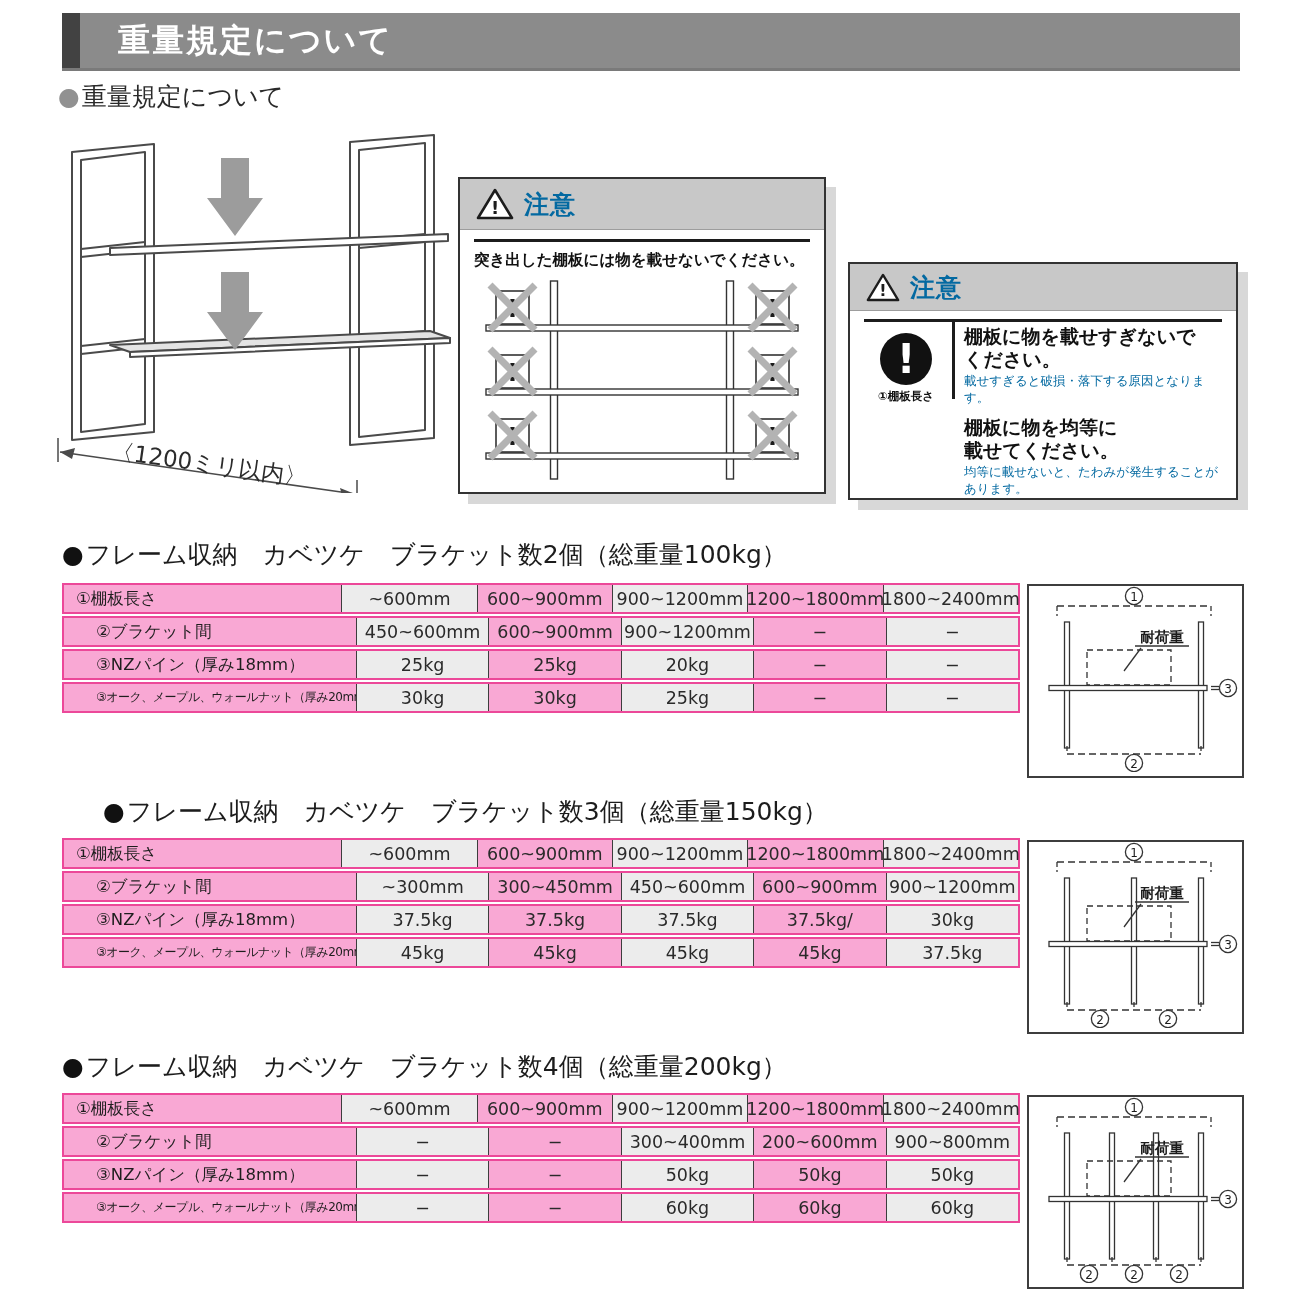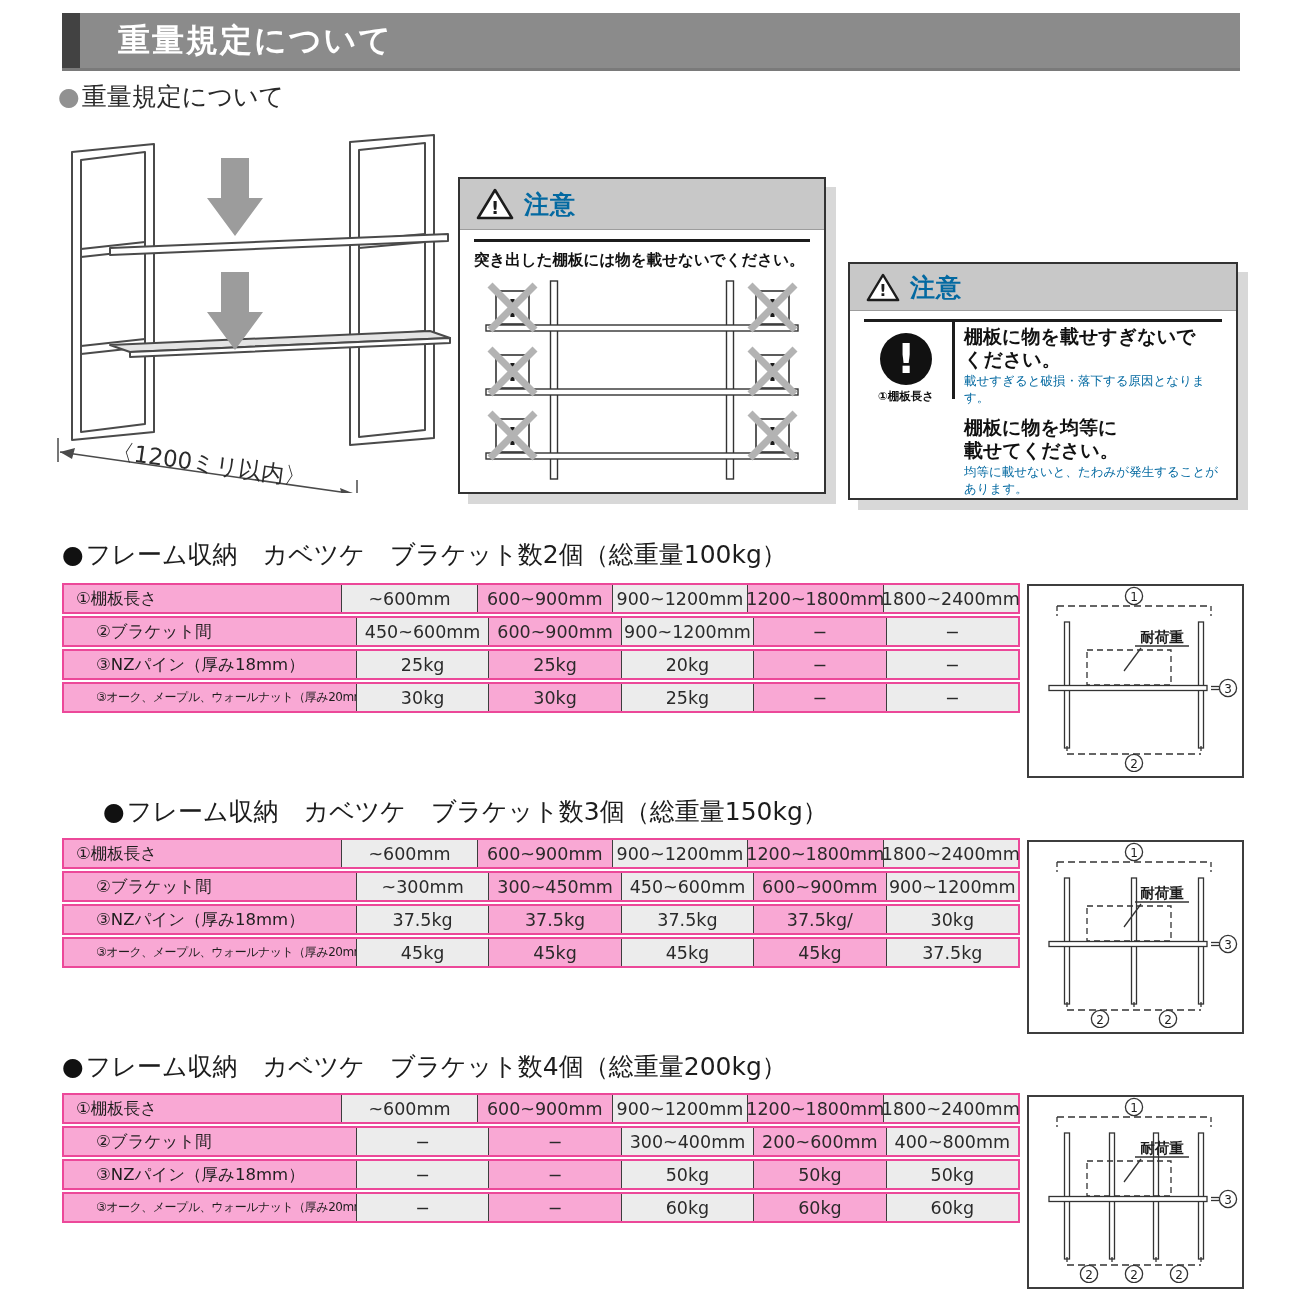--- a/index.html
+++ b/index.html
@@ -362,21 +362,21 @@
       <div class="cell-v">900~1200mm</div>
       <div class="cell-v">1200~1800mm</div>
       <div class="cell-v">1800~2400mm</div>
     </div>
     <div class="trow">
       <div class="cell-label">②ブラケット間</div>
       <div class="cell-v">−</div>
       <div class="cell-v">−</div>
       <div class="cell-v">300~400mm</div>
       <div class="cell-v">200~600mm</div>
-      <div class="cell-v">400~800mm</div>
+      <div class="cell-v">900~800mm</div>
     </div>
     <div class="trow">
       <div class="cell-label">③NZパイン（厚み18mm）</div>
       <div class="cell-v">−</div>
       <div class="cell-v">−</div>
       <div class="cell-v">50kg</div>
       <div class="cell-v">50kg</div>
       <div class="cell-v">50kg</div>
     </div>
     <div class="trow">

